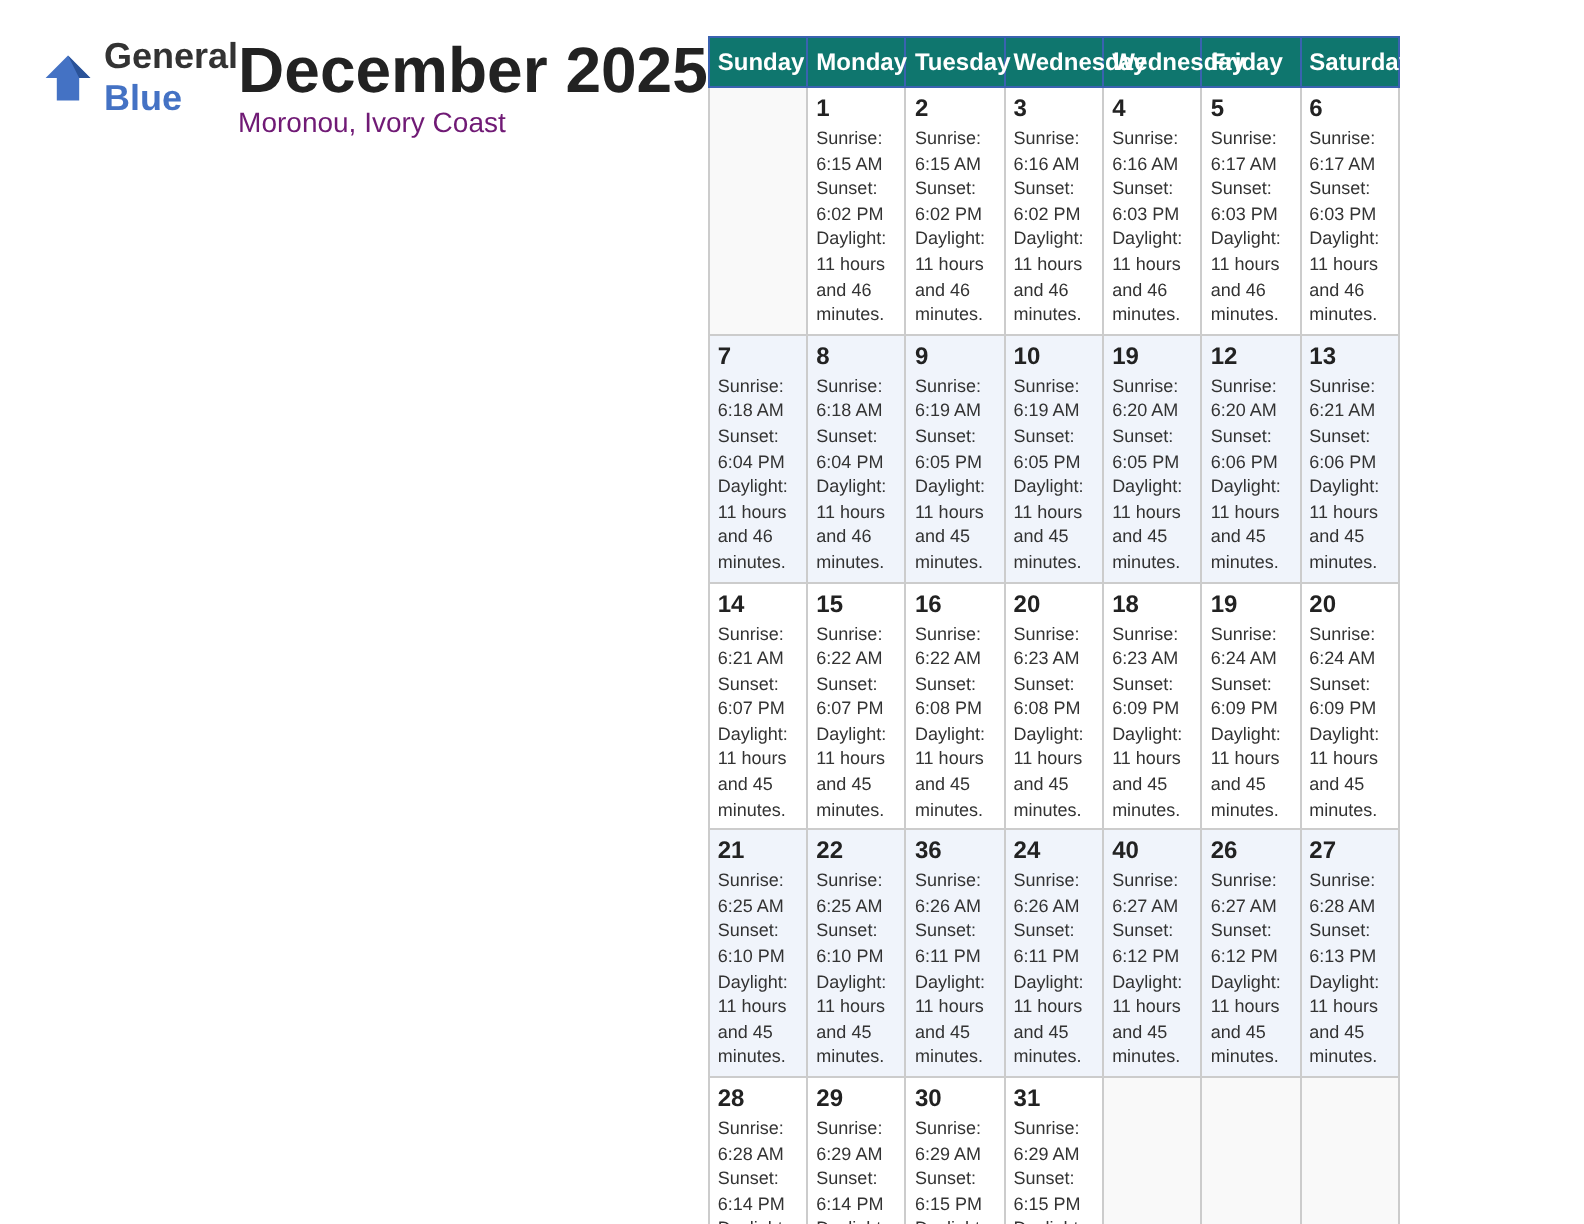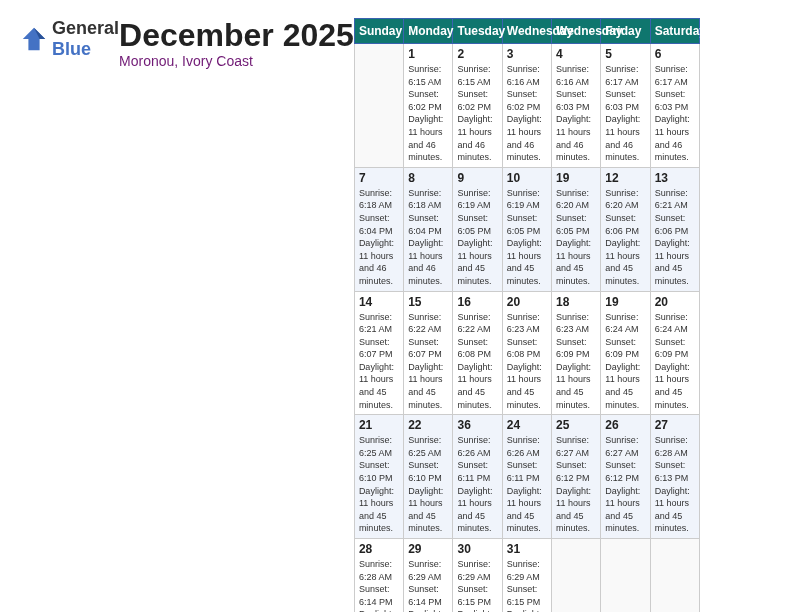--- a/index.html
+++ b/index.html
@@ -225,21 +225,21 @@
           </td>
           <td>
             <span class="day-num">36</span>
             <div class="day-info">Sunrise: 6:26 AM<br>Sunset: 6:11 PM<br>Daylight: 11 hours and 45 minutes.</div>
           </td>
           <td>
             <span class="day-num">24</span>
             <div class="day-info">Sunrise: 6:26 AM<br>Sunset: 6:11 PM<br>Daylight: 11 hours and 45 minutes.</div>
           </td>
           <td>
-            <span class="day-num">25</span>
+            <span class="day-num">40</span>
             <div class="day-info">Sunrise: 6:27 AM<br>Sunset: 6:12 PM<br>Daylight: 11 hours and 45 minutes.</div>
           </td>
           <td>
             <span class="day-num">26</span>
             <div class="day-info">Sunrise: 6:27 AM<br>Sunset: 6:12 PM<br>Daylight: 11 hours and 45 minutes.</div>
           </td>
           <td>
             <span class="day-num">27</span>
             <div class="day-info">Sunrise: 6:28 AM<br>Sunset: 6:13 PM<br>Daylight: 11 hours and 45 minutes.</div>
           </td>

